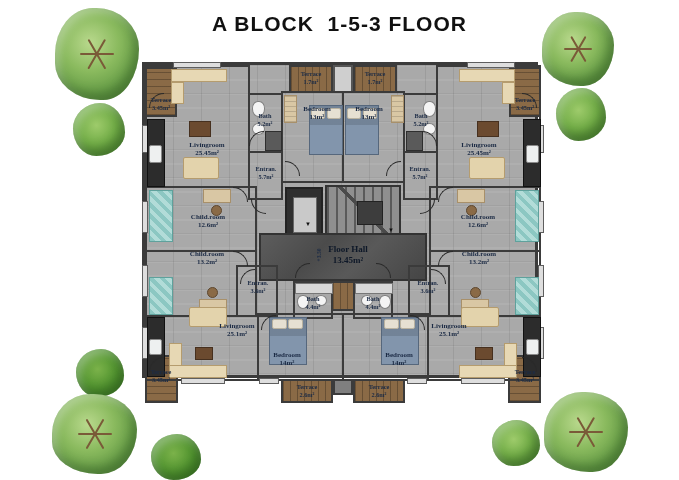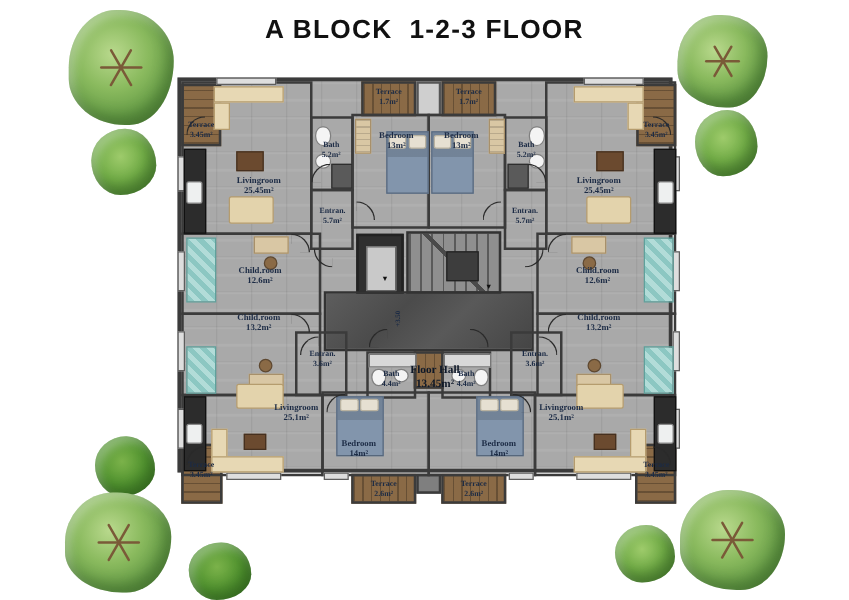--- a/index.html
+++ b/index.html
@@ -30,21 +30,21 @@
   .stairs .landing{position:absolute;left:30px;top:14px;width:24px;height:22px;background:#3d3d3d;border:1px solid #222;}
   .hallfloor{left:114px;top:168px;width:168px;height:48px;border:2px solid #333;
              background:linear-gradient(135deg,#5d5d5d 0%,#4b4b4b 35%,#595959 60%,#454545 100%);}
   .ctclos{position:absolute;left:188px;top:0;width:20px;height:28px;background:#cfcfcf;border:2px solid #555;box-sizing:border-box;z-index:9;}
   .btblock{position:absolute;left:188px;top:314px;width:20px;height:16px;background:#7f7f7f;border:2px solid #3b3b3b;box-sizing:border-box;z-index:9;}
   
   .rlabel{position:absolute;transform:translate(-50%,-50%);text-align:center;z-index:30;
           font-weight:bold;font-size:7px;line-height:1.2;color:#1c2b45;white-space:nowrap;}
   .rlabel span{display:block;}
   .rlabel.sm{font-size:6.3px;}
-  .halllabel{font-size:9px;color:#0e1828;margin-top:46px;}
+  .halllabel{font-size:9px;color:#0e1828;}
   .level{position:absolute;transform:translate(-50%,-50%) rotate(-90deg);font-size:5.5px;font-weight:bold;
          color:#1c2b45;z-index:30;}
   .marker{position:absolute;font-size:6px;color:#111;z-index:30;}
   
   .win{position:absolute;background:#dedede;border:1px solid #5e5e5e;box-sizing:border-box;z-index:12;}
   .arc{position:absolute;width:15px;height:15px;border:1px solid #2a2a2a;border-right:none;border-bottom:none;
        border-radius:100% 0 0 0;z-index:18;box-sizing:border-box;}
   .sofa{position:absolute;background:#e7d8b4;border:1px solid #b59c6e;z-index:15;box-sizing:border-box;}
   .tableD{position:absolute;background:#6b4a2f;border:1px solid #46301f;z-index:15;}
   .dining{position:absolute;background:#e3d3ac;border:1px solid #b59c6e;z-index:15;border-radius:2px;}
@@ -69,21 +69,21 @@
       background:radial-gradient(circle at 42% 38%, #b9d98d 0%, #8aba5e 38%, #659c46 68%, #4e8136 100%);
       box-shadow:inset -5px -7px 10px rgba(35,70,22,.35), inset 4px 5px 8px rgba(255,255,255,.35);}
   .bush{border-radius:52% 48% 55% 45% / 48% 55% 45% 52%;
       background:radial-gradient(circle at 45% 42%, #9ecb6b 0%, #72ad47 45%, #558f35 75%, #41761f 100%);}
   .bush.dark{background:radial-gradient(circle at 45% 42%, #7bb24a 0%, #51942f 50%, #3b7a22 80%, #2f6419 100%);}
   .branch{position:absolute;left:30%;top:49%;width:40%;height:2px;background:#7a5a38;border-radius:2px;}
 </style>
 </head>
 <body>
 
-<div class="title">A BLOCK  1-2-3 FLOOR</div>
+<div class="title">A BLOCK  1-5-3 FLOOR</div>
 
 <div class="tree" style="left:55px;top:8px;width:84px;height:92px;">
     <div class="branch"></div>
     <div class="branch" style="transform:rotate(60deg);"></div>
     <div class="branch" style="transform:rotate(120deg);"></div>
   </div>
 <div class="bush" style="left:73px;top:103px;width:52px;height:53px;"></div>
 <div class="tree" style="left:542px;top:12px;width:72px;height:74px;">
     <div class="branch"></div>
     <div class="branch" style="transform:rotate(60deg);"></div>

